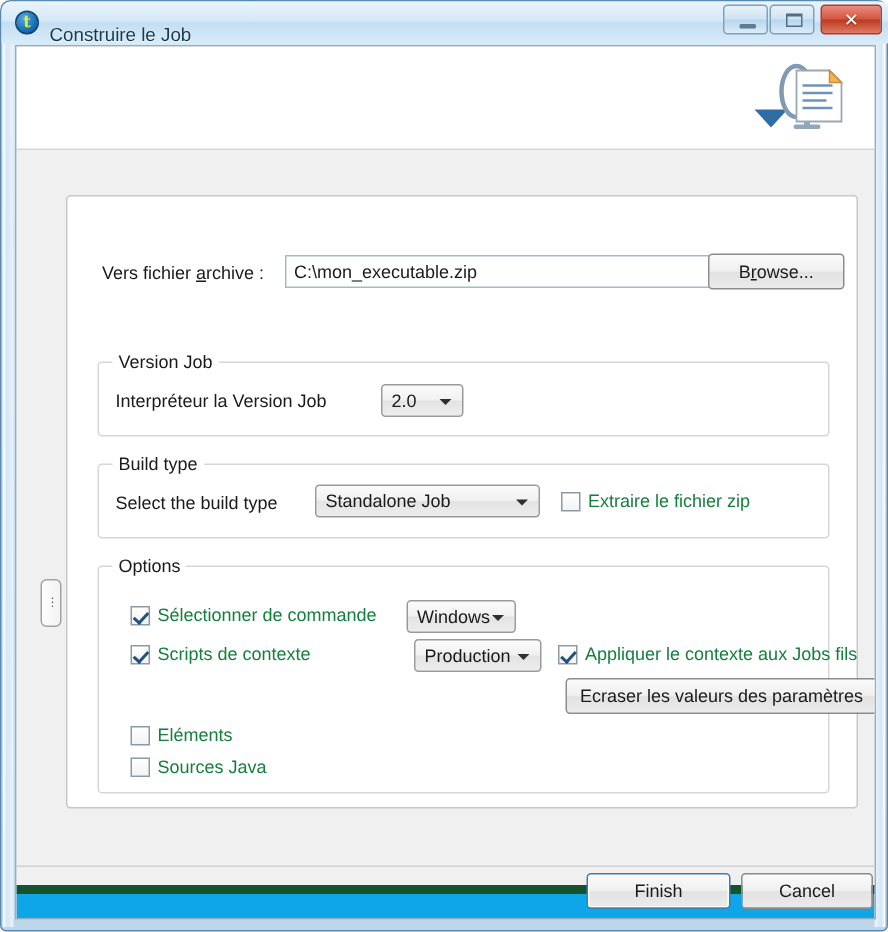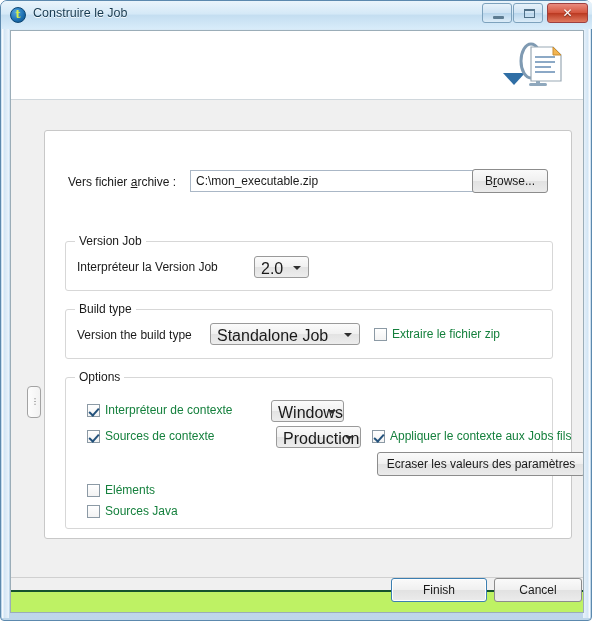--- a/index.html
+++ b/index.html
@@ -40,21 +40,21 @@
     background: radial-gradient(circle at 35% 30%, #56a6e0 0%, #1c6fb0 60%, #0d4f86 100%);
     border: 1px solid #0b4572;
     box-sizing: border-box;
   }
   #title-icon span {
     position: absolute; left: 0; top: -1px; width: 14px; height: 16px;
     color: #d7ef4a; font-size: 11px; font-weight: bold; text-align: center;
     line-height: 16px; font-family: "DejaVu Serif", serif;
   }
   #title-text {
-    position: absolute; left: 32px; top: 5px;
+    position: absolute; left: 32px; top: 15px;
     font-size: 12.5px; color: #16394f;
     text-shadow: 0 1px 0 rgba(255,255,255,0.85);
     white-space: nowrap;
   }
   .winbtn {
     position: absolute; top: 2px; height: 20px;
     border: 1px solid #7da2bd; border-radius: 3px;
     box-sizing: border-box;
   }
   #btn-min { left: 481px; width: 30px;
@@ -162,21 +162,21 @@
 
   
   .combo-gray {
     position: absolute; height: 22px;
     background: linear-gradient(to bottom,#fbfbfb 0%,#f1f1f1 48%,#e3e3e3 52%,#ededed 100%);
     border: 1px solid #9a9a9a;
     border-radius: 3px;
     box-sizing: border-box;
   }
   .combo-gray .val {
-    position: absolute; left: 6px; top: 3px; font-size: 16px; color: #1a1a1a;
+    position: absolute; left: 6px; top: 3px; font-size: 12px; color: #1a1a1a;
     white-space: nowrap;
   }
   .combo-gray .arrow {
     position: absolute; right: 7px; top: 9px;
     width: 0; height: 0;
     border-left: 4px solid transparent;
     border-right: 4px solid transparent;
     border-top: 4px solid #2f2f2f;
   }
 
@@ -215,22 +215,22 @@
     transform: rotate(42deg);
   }
   .cbox .ctext {
     position: absolute; left: 18px; top: 0px;
     font-size: 12px; color: #15803d; white-space: nowrap;
   }
 
   
   #button-bar {
     position: absolute; left: 0; top: 559px; width: 572px; height: 22px;
-    background: #bef264;
-    border-top: 2px solid #14532d;
+    background: #0ea5e9;
+    border-top: 6px solid #14532d;
   }
   #sep-line {
     position: absolute; left: 0; top: 546px; width: 572px; height: 1px;
     background: #d0d0d0;
   }
 </style>
 </head>
 <body>
 
 <div id="window">
@@ -285,59 +285,59 @@
 
       <div id="panel">
 
         <div class="lbl" style="left:23px; top:44px;"><span>Vers fichier </span><u>a</u><span>rchive :</span></div>
 
         <div class="combo-white" style="left:145px; top:39px; width:302px;">
           <div class="val">C:\mon_executable.zip</div>
           <div class="arrow"></div>
         </div>
 
-        <div class="btn" style="left:427px; top:38px; width:76px;"><span>B</span><u>r</u><span>owse...</span></div>
+        <div class="btn" style="left:427px; top:38px; width:91px;"><span>B</span><u>r</u><span>owse...</span></div>
 
         <div class="group" style="left:20px; top:110px; width:488px; height:50px;">
           <div class="group-title">Version Job</div>
           <div class="lbl" style="left:11px; top:18px;">Interpréteur la Version Job</div>
           <div class="combo-gray" style="left:188px; top:14px; width:55px;">
             <div class="val">2.0</div>
             <div class="arrow"></div>
           </div>
         </div>
 
         <div class="group" style="left:20px; top:178px; width:488px; height:50px;">
           <div class="group-title">Build type</div>
-          <div class="lbl" style="left:11px; top:18px;">Version the build type</div>
+          <div class="lbl" style="left:11px; top:18px;">Select the build type</div>
           <div class="combo-gray" style="left:144px; top:13px; width:150px;">
             <div class="val">Standalone Job</div>
             <div class="arrow"></div>
           </div>
           <div class="cbox" style="left:308px; top:17px;">
             <div class="box"></div>
             <div class="ctext">Extraire le fichier zip</div>
           </div>
         </div>
 
         <div class="group" style="left:20px; top:246px; width:488px; height:152px;">
           <div class="group-title">Options</div>
 
           <div class="cbox" style="left:21px; top:25px;">
             <div class="box checked"></div>
-            <div class="ctext">Interpréteur de contexte</div>
+            <div class="ctext">Sélectionner de commande</div>
           </div>
           <div class="combo-gray" style="left:205px; top:22px; width:73px;">
             <div class="val">Windows</div>
             <div class="arrow"></div>
           </div>
 
           <div class="cbox" style="left:21px; top:51px;">
             <div class="box checked"></div>
-            <div class="ctext">Sources de contexte</div>
+            <div class="ctext">Scripts de contexte</div>
           </div>
           <div class="combo-gray" style="left:210px; top:48px; width:85px;">
             <div class="val">Production</div>
             <div class="arrow"></div>
           </div>
 
           <div class="cbox" style="left:306px; top:51px;">
             <div class="box checked"></div>
             <div class="ctext">Appliquer le contexte aux Jobs fils</div>
           </div>

